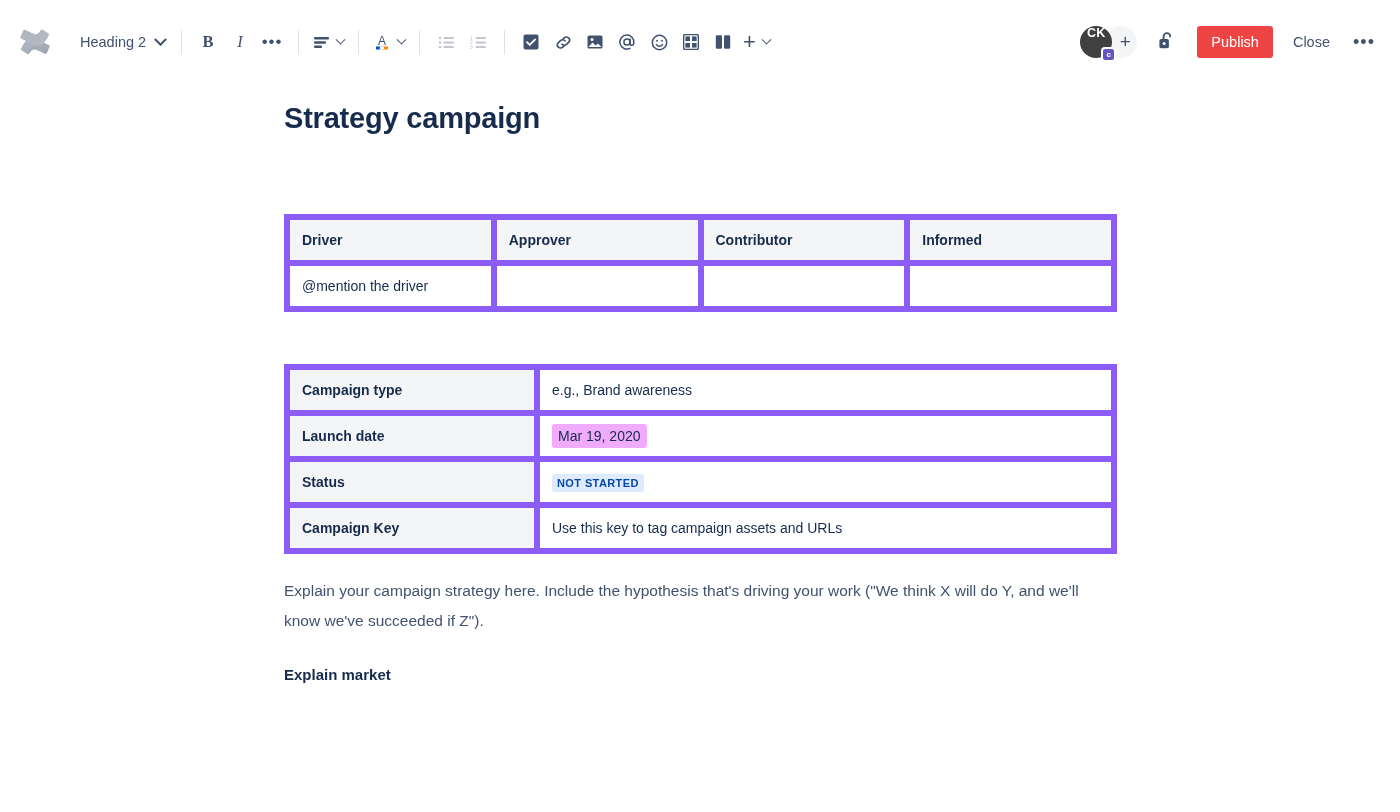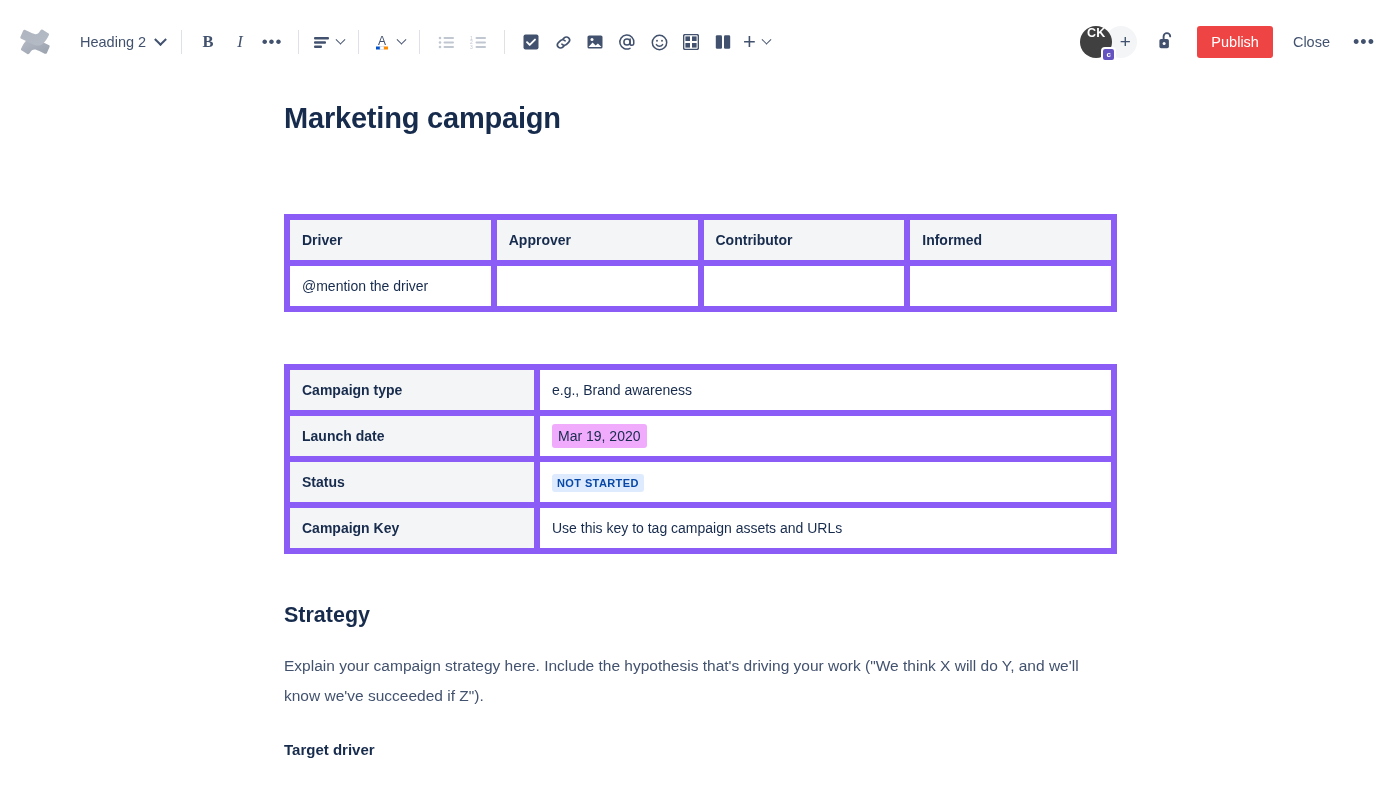--- a/index.html
+++ b/index.html
@@ -429,21 +429,21 @@
   <button class="publish-btn">Publish</button>
   <button class="close-btn">Close</button>
   <div class="more-btn">
     <span>•••</span>
   </div>
 </div>
 
 <div class="doc">
   <div class="doc-inner">
 
-    <h1 class="page-title">Marketing campaign</h1>
+    <h1 class="page-title">Strategy campaign</h1>
 
     <table class="ce-table daci-table">
       <thead>
         <tr>
           <th class="hdr">Driver</th>
           <th class="hdr">Approver</th>
           <th class="hdr">Contributor</th>
           <th class="hdr">Informed</th>
         </tr>
       </thead>
@@ -475,18 +475,17 @@
             <span class="lozenge">NOT STARTED</span>
           </td>
         </tr>
         <tr>
           <th class="rowhdr">Campaign Key</th>
           <td class="placeholder">Use this key to tag campaign assets and URLs</td>
         </tr>
       </tbody>
     </table>
 
-    <h2 class="section-heading">Strategy</h2>
     <p class="body-text">Explain your campaign strategy here. Include the hypothesis that's driving your work ("We think X will do Y, and we'll know we've succeeded if Z").</p>
-    <p class="sub-heading">Target driver</p>
+    <p class="sub-heading">Explain market</p>
 
   </div>
 </div>
 
 </body></html>

